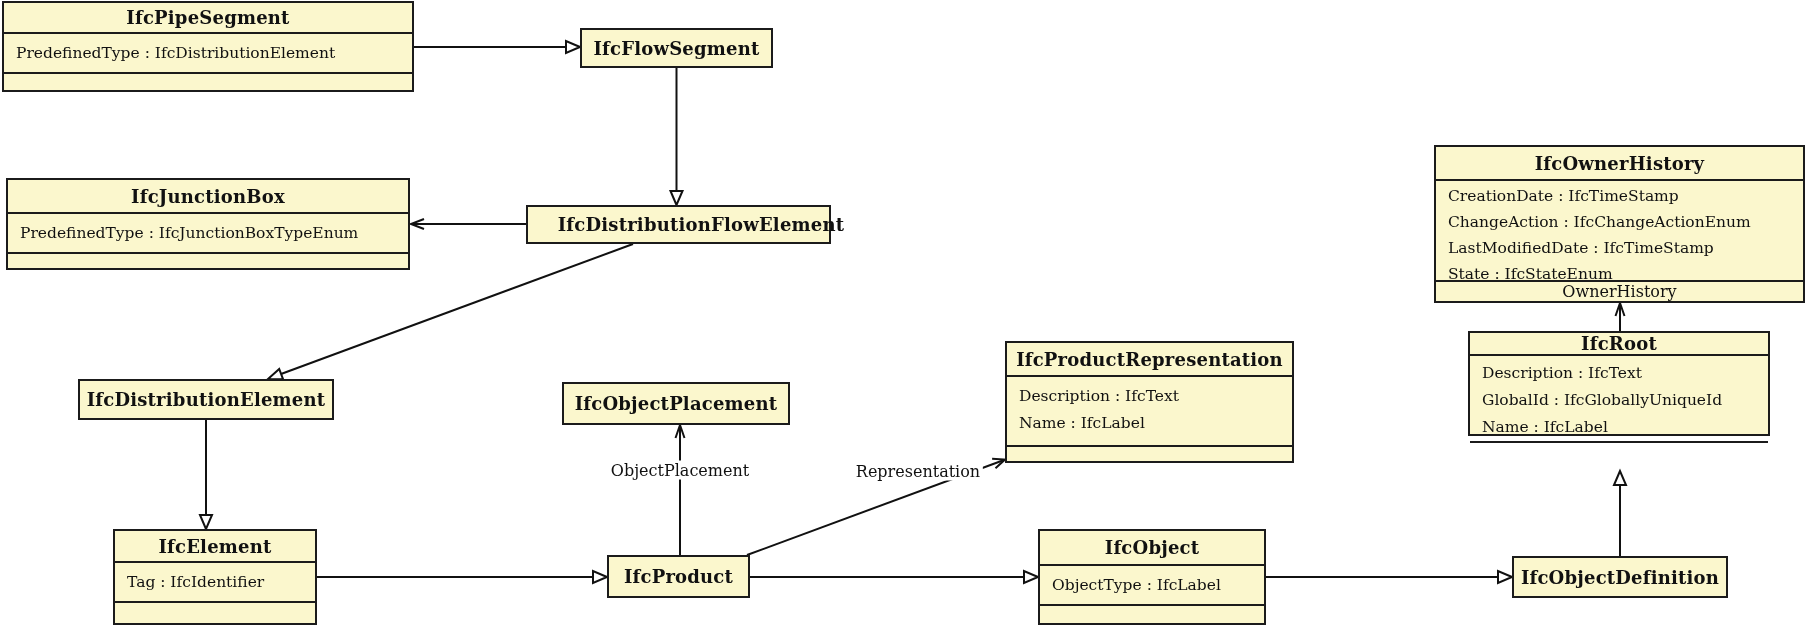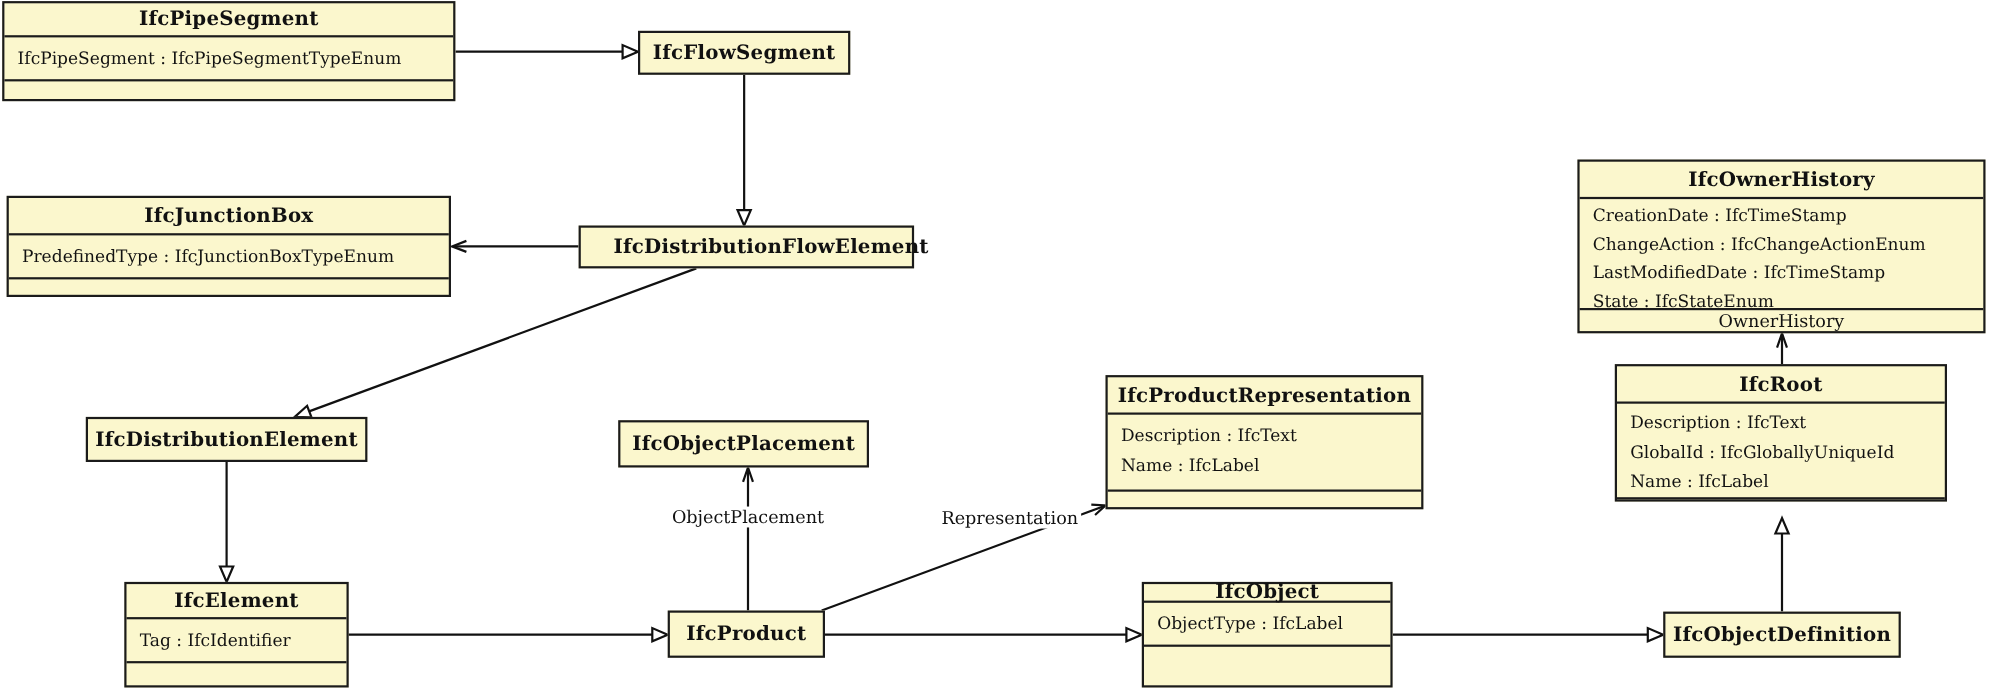--- a/index.html
+++ b/index.html
@@ -138,21 +138,21 @@
 
     <g>
       <line class="edge-line" x1="1620" y1="331" x2="1620" y2="304"></line>
       <polyline class="stick-head" points="1615.5,316 1620,303 1624.5,316"></polyline>
     </g>
   </svg>
 
   <div class="uml-box multi" style="left:2px; top:1px; width:412px; height:91px;">
     <div class="uml-title" style="height:31px;">IfcPipeSegment</div>
     <div class="uml-attrs single" style="height:40px;">
-      <span>IfcPipeSegment : IfcPipeSegmentTypeEnum</span>
+      <span>PredefinedType : IfcDistributionElement</span>
     </div>
     <div class="uml-empty"></div>
   </div>
 
   <div class="uml-box" style="left:580px; top:28px; width:193px; height:40px;">
     <div class="uml-title" style="flex:1;">IfcFlowSegment</div>
   </div>
 
   <div class="uml-box multi" style="left:6px; top:178px; width:404px; height:92px;">
     <div class="uml-title" style="height:34px;">IfcJunctionBox</div>
@@ -187,21 +187,21 @@
     <div class="uml-title" style="height:34px;">IfcOwnerHistory</div>
     <div class="uml-attrs" style="height:101px;">
       <div>CreationDate : IfcTimeStamp</div>
       <div>ChangeAction : IfcChangeActionEnum</div>
       <div>LastModifiedDate : IfcTimeStamp</div>
       <div>State : IfcStateEnum</div>
     </div>
     <div class="uml-footer">OwnerHistory</div>
   </div>
 
-  <div class="uml-box multi" style="left:1468px; top:331px; width:302px; height:125px;">
+  <div class="uml-box multi" style="left:1468px; top:331px; width:302px; height:105px;">
     <div class="uml-title" style="height:34px;">IfcRoot</div>
     <div class="uml-attrs" style="height:87px; padding-top:4px; line-height:27px;">
       <div>Description : IfcText</div>
       <div>GlobalId : IfcGloballyUniqueId</div>
       <div>Name : IfcLabel</div>
     </div>
     <div class="uml-empty"></div>
   </div>
 
   <div class="uml-box multi" style="left:113px; top:529px; width:204px; height:96px;">
@@ -210,21 +210,21 @@
       <span>Tag : IfcIdentifier</span>
     </div>
     <div class="uml-empty"></div>
   </div>
 
   <div class="uml-box" style="left:607px; top:555px; width:143px; height:43px;">
     <div class="uml-title" style="flex:1;">IfcProduct</div>
   </div>
 
   <div class="uml-box multi" style="left:1038px; top:529px; width:228px; height:96px;">
-    <div class="uml-title" style="height:17px;">IfcObject</div>
+    <div class="uml-title" style="height:35px;">IfcObject</div>
     <div class="uml-attrs single" style="height:40px;">
       <span>ObjectType : IfcLabel</span>
     </div>
     <div class="uml-empty"></div>
   </div>
 
   <div class="uml-box" style="left:1512px; top:556px; width:216px; height:42px;">
     <div class="uml-title" style="flex:1;">IfcObjectDefinition</div>
   </div>
 

